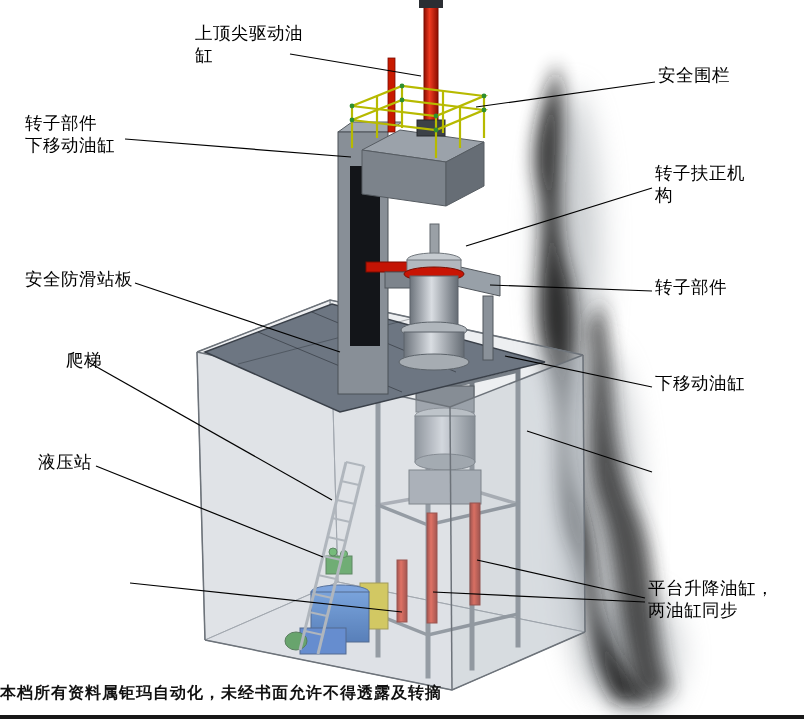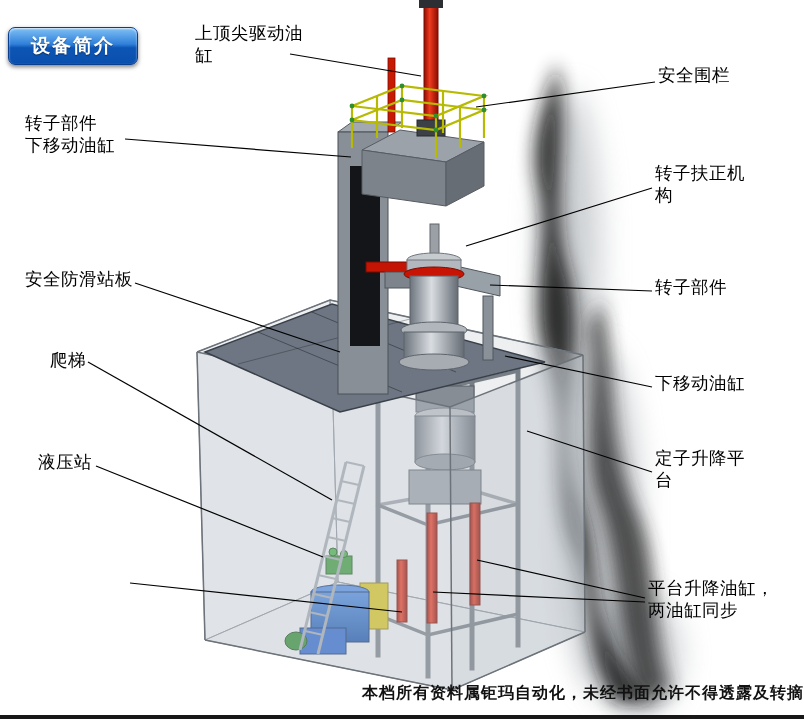--- a/index.html
+++ b/index.html
@@ -9,21 +9,21 @@
   .label{position:absolute;color:#000;font-size:17.5px;line-height:1.28;font-weight:400;
          white-space:pre-line;letter-spacing:0.5px;}
   .badge{position:absolute;left:8px;top:27px;width:128px;height:36px;border-radius:7px;
          background:linear-gradient(180deg,#7fc0f5 0%,#2f80da 45%,#0d55b4 55%,#0a4fae 100%);
          border:1px solid #0a3f90;
          box-shadow:0 2px 4px rgba(0,0,0,.5), inset 0 1px 2px rgba(255,255,255,.75);
          color:#fff;font-size:19px;font-weight:700;letter-spacing:2px;
          display:flex;align-items:center;justify-content:center;
          font-family:"Liberation Sans","DejaVu Sans",sans-serif;
          text-shadow:0 1px 1px rgba(0,0,0,.45);}
-  .footer{position:absolute;left:0;right:0;top:683px;text-align:right;font-size:16px;
+  .footer{position:absolute;left:0;right:0;top:683px;text-align:left;font-size:16px;
           color:#111;font-weight:600;letter-spacing:1px;}
   .bottom-bar{position:absolute;left:0;bottom:0;width:100%;height:4px;background:#181818;}
 </style>
 </head>
 <body>
 
 <div class="stage">
 
   <svg class="drawing" width="804" height="719" viewBox="0 0 804 719">
     <defs>
@@ -214,34 +214,31 @@
       <line x1="88" y1="362" x2="332" y2="500"></line>
       <line x1="652" y1="387" x2="505" y2="356"></line>
       <line x1="96" y1="466" x2="323" y2="557"></line>
       <line x1="652" y1="472" x2="527" y2="431"></line>
       <line x1="130" y1="583" x2="402" y2="612"></line>
       <line x1="645" y1="598" x2="477" y2="560"></line>
       <line x1="645" y1="602" x2="433" y2="592"></line>
     </g>
   </svg>
 
-  <div class="badge">设备简介</div>
 
   <div class="label" style="left:195px;top:22px">上顶尖驱动油
 缸</div>
   <div class="label" style="left:658px;top:64px">安全围栏</div>
   <div class="label" style="left:25px;top:112px">转子部件
 下移动油缸</div>
   <div class="label" style="left:655px;top:162px">转子扶正机
 构</div>
   <div class="label" style="left:25px;top:268px">安全防滑站板</div>
   <div class="label" style="left:655px;top:276px">转子部件</div>
-  <div class="label" style="left:50px;top:349px">爬梯</div>
+  <div class="label" style="left:66px;top:349px">爬梯</div>
   <div class="label" style="left:655px;top:372px">下移动油缸</div>
   <div class="label" style="left:38px;top:451px">液压站</div>
-  <div class="label" style="left:655px;top:447px">定子升降平
-台</div>
   <div class="label" style="left:648px;top:577px">平台升降油缸，
 两油缸同步</div>
 
   <div class="footer">本档所有资料属钜玛自动化，未经书面允许不得透露及转摘</div>
   <div class="bottom-bar"></div>
 </div>
 
 </body></html>

